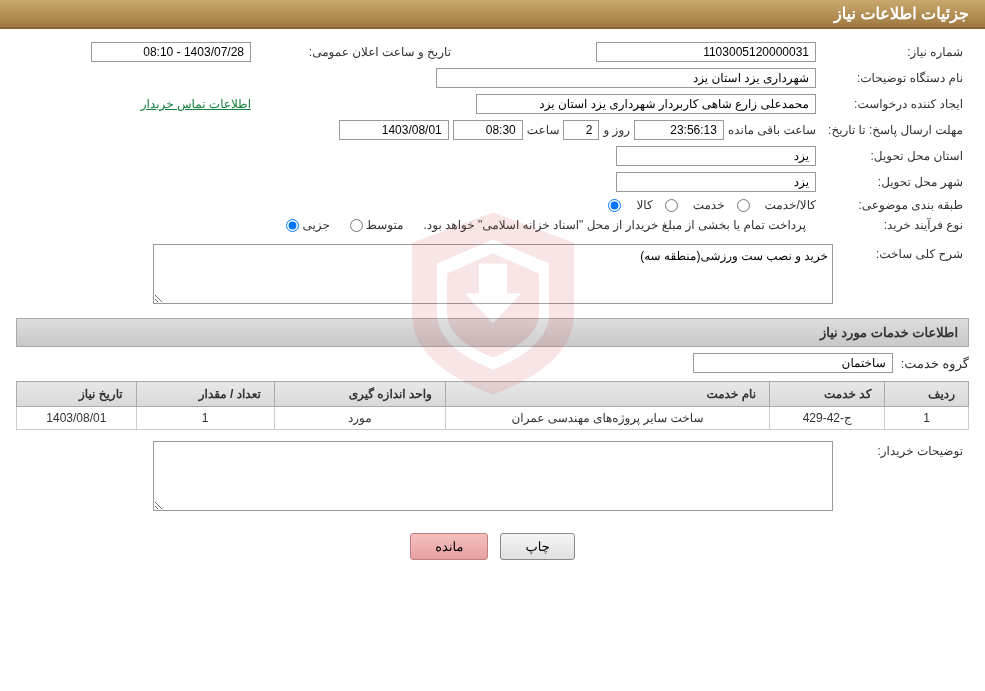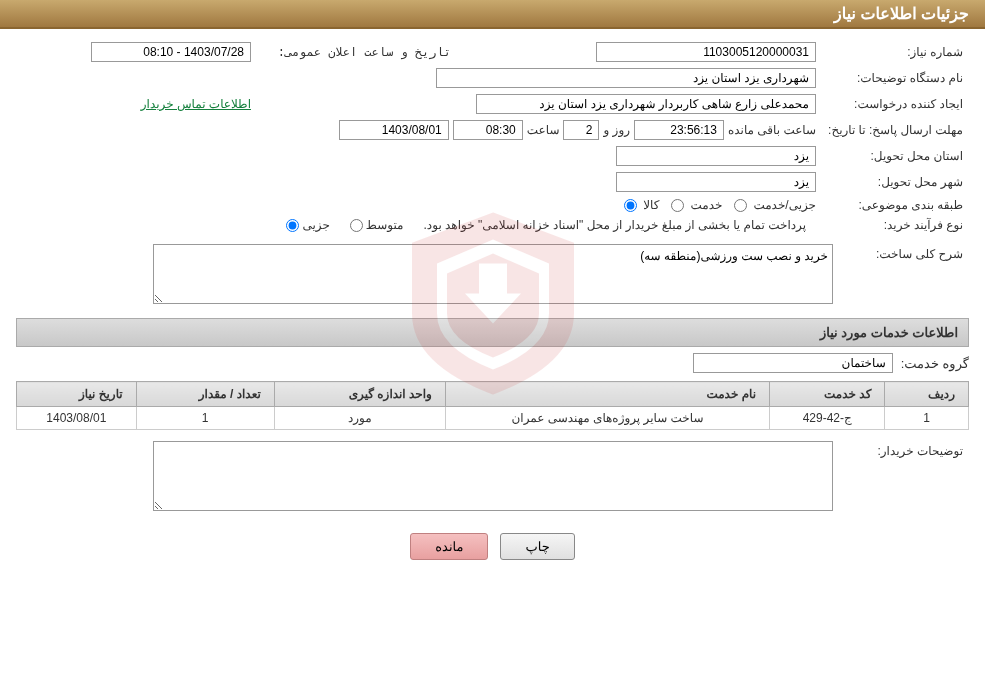--- a/index.html
+++ b/index.html
@@ -86,21 +86,21 @@
     }
     .radio-group {
       display: flex;
       align-items: center;
       gap: 12px;
       direction: rtl;
     }
     .radio-item {
       display: flex;
       align-items: center;
-      gap: 6px;
+      gap: 15px;
       font-size: 12px;
     }
     .radio-item input[type="radio"] {
       margin: 0;
     }
     .purchase-type-row {
       display: flex;
       align-items: center;
       gap: 20px;
       direction: rtl;
@@ -213,21 +213,21 @@
 
     <table class="info-grid">
       <tbody>
 
         <tr>
           <td class="label-cell">شماره نیاز:</td>
           <td class="value-cell">
             <input class="input-box input-wide" type="text" readonly="" value="1103005120000031" style="">
           </td>
           <td style="width:40px;"></td>
-          <td class="label-cell" style="width:200px;font-family:Liberation Mono, monospace;">تاریخ و ساعت اعلان عمومی:</td>
+          <td class="label-cell" style="width:200px;">تاریخ و ساعت اعلان عمومی:</td>
           <td class="value-cell">
             <input class="input-box input-medium" type="text" readonly="" value="1403/07/28 - 08:10" style="">
           </td>
         </tr>
 
         <tr>
           <td class="label-cell">نام دستگاه توضیحات:</td>
           <td class="value-cell" colspan="4">
             <input class="input-box" style="width: 380px;" type="text" readonly="" value="شهرداری یزد استان یزد">
           </td>
@@ -270,21 +270,21 @@
           <td class="value-cell" colspan="4">
             <input class="input-box" style="width: 200px;" type="text" readonly="" value="یزد">
           </td>
         </tr>
 
         <tr>
           <td class="label-cell">طبقه بندی موضوعی:</td>
           <td class="value-cell" colspan="4">
             <div class="radio-group">
               <div class="radio-item">
-                <span>جزیی/خدمت</span>
+                <span>کالا/خدمت</span>
                 <input type="radio" name="category" style="">
               </div>
               <div class="radio-item">
                 <span>خدمت</span>
                 <input type="radio" name="category" style="">
               </div>
               <div class="radio-item">
                 <span>کالا</span>
                 <input type="radio" name="category" checked="" style="">
               </div>

